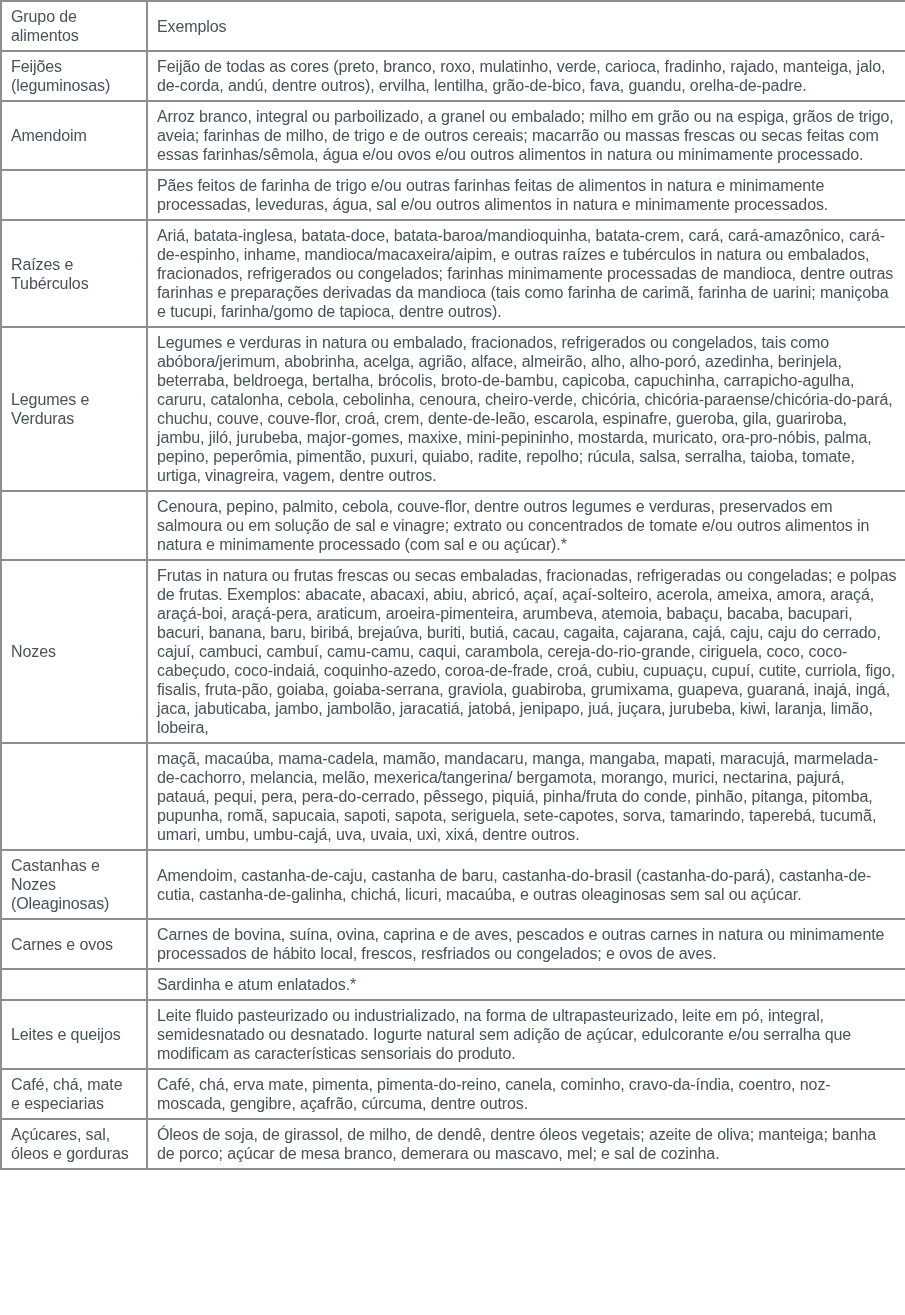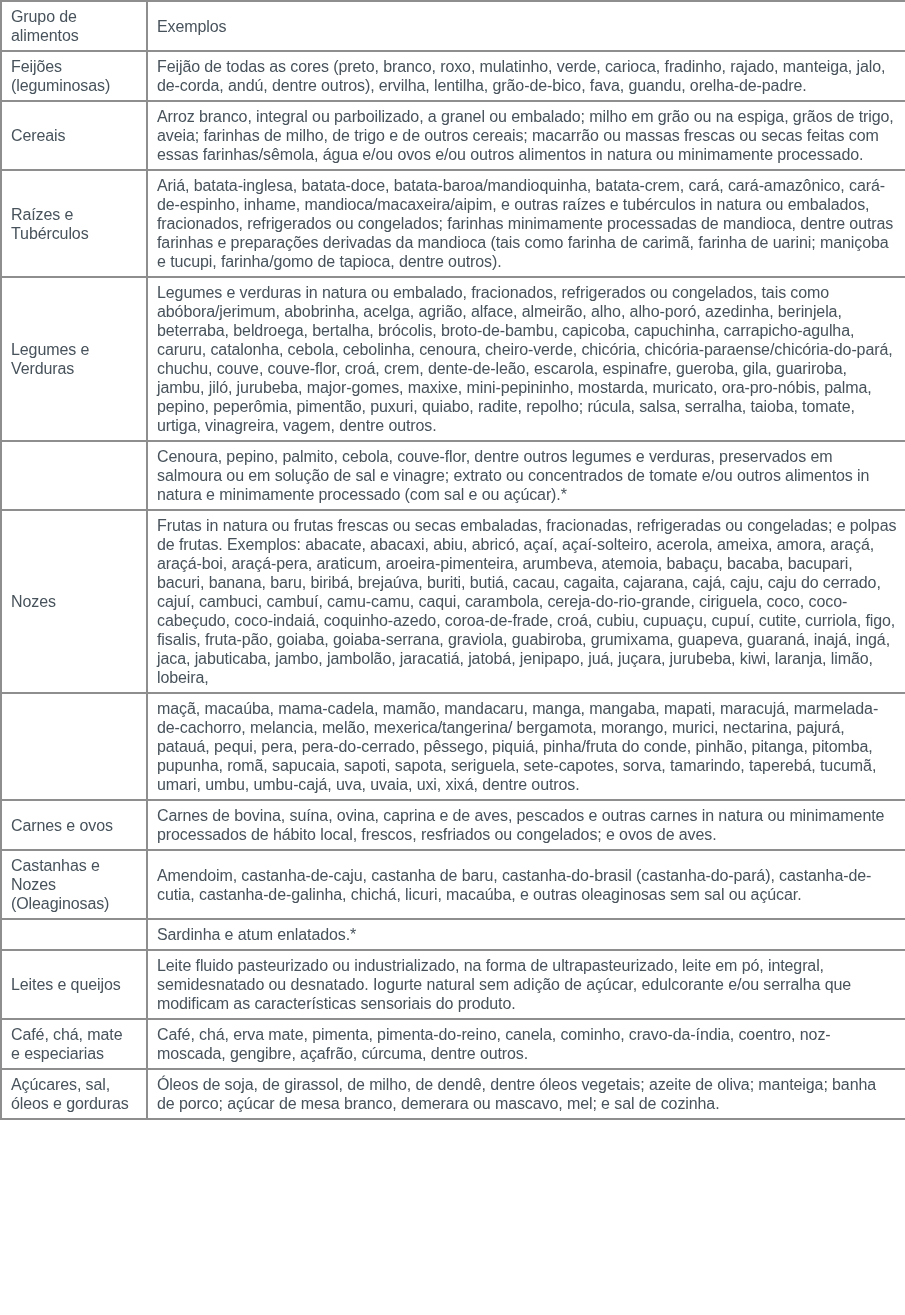--- a/index.html
+++ b/index.html
@@ -55,22 +55,26 @@
       <th data-name="header-cell-food-group">Grupo de alimentos</th>
       <th data-name="header-cell-examples">Exemplos</th>
     </tr>
   </thead>
   <tbody data-name="table-body">
       <tr data-name="table-row">
         <td data-name="food-group-cell">Feijões (leguminosas)</td>
         <td data-name="examples-cell">Feijão de todas as cores (preto, branco, roxo, mulatinho, verde, carioca, fradinho, rajado, manteiga, jalo, de-corda, andú, dentre outros), ervilha, lentilha, grão-de-bico, fava, guandu, orelha-de-padre.</td>
       </tr>
       <tr data-name="table-row">
-        <td data-name="food-group-cell">Cereais</td>
+        <td data-name="food-group-cell">Amendoim</td>
         <td data-name="examples-cell">Arroz branco, integral ou parboilizado, a granel ou embalado; milho em grão ou na espiga, grãos de trigo, aveia; farinhas de milho, de trigo e de outros cereais; macarrão ou massas frescas ou secas feitas com essas farinhas/sêmola, água e/ou ovos e/ou outros alimentos in natura ou minimamente processado.</td>
+      </tr>
+      <tr data-name="table-row">
+        <td data-name="food-group-cell"></td>
+        <td data-name="examples-cell">Pães feitos de farinha de trigo e/ou outras farinhas feitas de alimentos in natura e minimamente processadas, leveduras, água, sal e/ou outros alimentos in natura e minimamente processados.</td>
       </tr>
       <tr data-name="table-row">
         <td data-name="food-group-cell">Raízes e Tubérculos</td>
         <td data-name="examples-cell">Ariá, batata-inglesa, batata-doce, batata-baroa/mandioquinha, batata-crem, cará, cará-amazônico, cará-de-espinho, inhame, mandioca/macaxeira/aipim, e outras raízes e tubérculos in natura ou embalados, fracionados, refrigerados ou congelados; farinhas minimamente processadas de mandioca, dentre outras farinhas e preparações derivadas da mandioca (tais como farinha de carimã, farinha de uarini; maniçoba e tucupi, farinha/gomo de tapioca, dentre outros).</td>
       </tr>
       <tr data-name="table-row">
         <td data-name="food-group-cell">Legumes e Verduras</td>
         <td data-name="examples-cell">Legumes e verduras in natura ou embalado, fracionados, refrigerados ou congelados, tais como abóbora/jerimum, abobrinha, acelga, agrião, alface, almeirão, alho, alho-poró, azedinha, berinjela, beterraba, beldroega, bertalha, brócolis, broto-de-bambu, capicoba, capuchinha, carrapicho-agulha, caruru, catalonha, cebola, cebolinha, cenoura, cheiro-verde, chicória, chicória-paraense/chicória-do-pará, chuchu, couve, couve-flor, croá, crem, dente-de-leão, escarola, espinafre, gueroba, gila, guariroba, jambu, jiló, jurubeba, major-gomes, maxixe, mini-pepininho, mostarda, muricato, ora-pro-nóbis, palma, pepino, peperômia, pimentão, puxuri, quiabo, radite, repolho; rúcula, salsa, serralha, taioba, tomate, urtiga, vinagreira, vagem, dentre outros.</td>
       </tr>
       <tr data-name="table-row">
@@ -79,26 +83,26 @@
       </tr>
       <tr data-name="table-row">
         <td data-name="food-group-cell">Nozes</td>
         <td data-name="examples-cell">Frutas in natura ou frutas frescas ou secas embaladas, fracionadas, refrigeradas ou congeladas; e polpas de frutas. Exemplos: abacate, abacaxi, abiu, abricó, açaí, açaí-solteiro, acerola, ameixa, amora, araçá, araçá-boi, araçá-pera, araticum, aroeira-pimenteira, arumbeva, atemoia, babaçu, bacaba, bacupari, bacuri, banana, baru, biribá, brejaúva, buriti, butiá, cacau, cagaita, cajarana, cajá, caju, caju do cerrado, cajuí, cambuci, cambuí, camu-camu, caqui, carambola, cereja-do-rio-grande, ciriguela, coco, coco-cabeçudo, coco-indaiá, coquinho-azedo, coroa-de-frade, croá, cubiu, cupuaçu, cupuí, cutite, curriola, figo, fisalis, fruta-pão, goiaba, goiaba-serrana, graviola, guabiroba, grumixama, guapeva, guaraná, inajá, ingá, jaca, jabuticaba, jambo, jambolão, jaracatiá, jatobá, jenipapo, juá, juçara, jurubeba, kiwi, laranja, limão, lobeira,</td>
       </tr>
       <tr data-name="table-row">
         <td data-name="food-group-cell"></td>
         <td data-name="examples-cell">maçã, macaúba, mama-cadela, mamão, mandacaru, manga, mangaba, mapati, maracujá, marmelada-de-cachorro, melancia, melão, mexerica/tangerina/ bergamota, morango, murici, nectarina, pajurá, patauá, pequi, pera, pera-do-cerrado, pêssego, piquiá, pinha/fruta do conde, pinhão, pitanga, pitomba, pupunha, romã, sapucaia, sapoti, sapota, seriguela, sete-capotes, sorva, tamarindo, taperebá, tucumã, umari, umbu, umbu-cajá, uva, uvaia, uxi, xixá, dentre outros.</td>
       </tr>
       <tr data-name="table-row">
+        <td data-name="food-group-cell">Castanhas e Nozes (Oleaginosas)</td>
+        <td data-name="examples-cell">Amendoim, castanha-de-caju, castanha de baru, castanha-do-brasil (castanha-do-pará), castanha-de-cutia, castanha-de-galinha, chichá, licuri, macaúba, e outras oleaginosas sem sal ou açúcar.</td>
+      </tr>
+      <tr data-name="table-row">
         <td data-name="food-group-cell">Carnes e ovos</td>
         <td data-name="examples-cell">Carnes de bovina, suína, ovina, caprina e de aves, pescados e outras carnes in natura ou minimamente processados de hábito local, frescos, resfriados ou congelados; e ovos de aves.</td>
-      </tr>
-      <tr data-name="table-row">
-        <td data-name="food-group-cell">Castanhas e Nozes (Oleaginosas)</td>
-        <td data-name="examples-cell">Amendoim, castanha-de-caju, castanha de baru, castanha-do-brasil (castanha-do-pará), castanha-de-cutia, castanha-de-galinha, chichá, licuri, macaúba, e outras oleaginosas sem sal ou açúcar.</td>
       </tr>
       <tr data-name="table-row">
         <td data-name="food-group-cell"></td>
         <td data-name="examples-cell">Sardinha e atum enlatados.*</td>
       </tr>
       <tr data-name="table-row">
         <td data-name="food-group-cell">Leites e queijos</td>
         <td data-name="examples-cell">Leite fluido pasteurizado ou industrializado, na forma de ultrapasteurizado, leite em pó, integral, semidesnatado ou desnatado. Iogurte natural sem adição de açúcar, edulcorante e/ou serralha que modificam as características sensoriais do produto.</td>
       </tr>
       <tr data-name="table-row">

